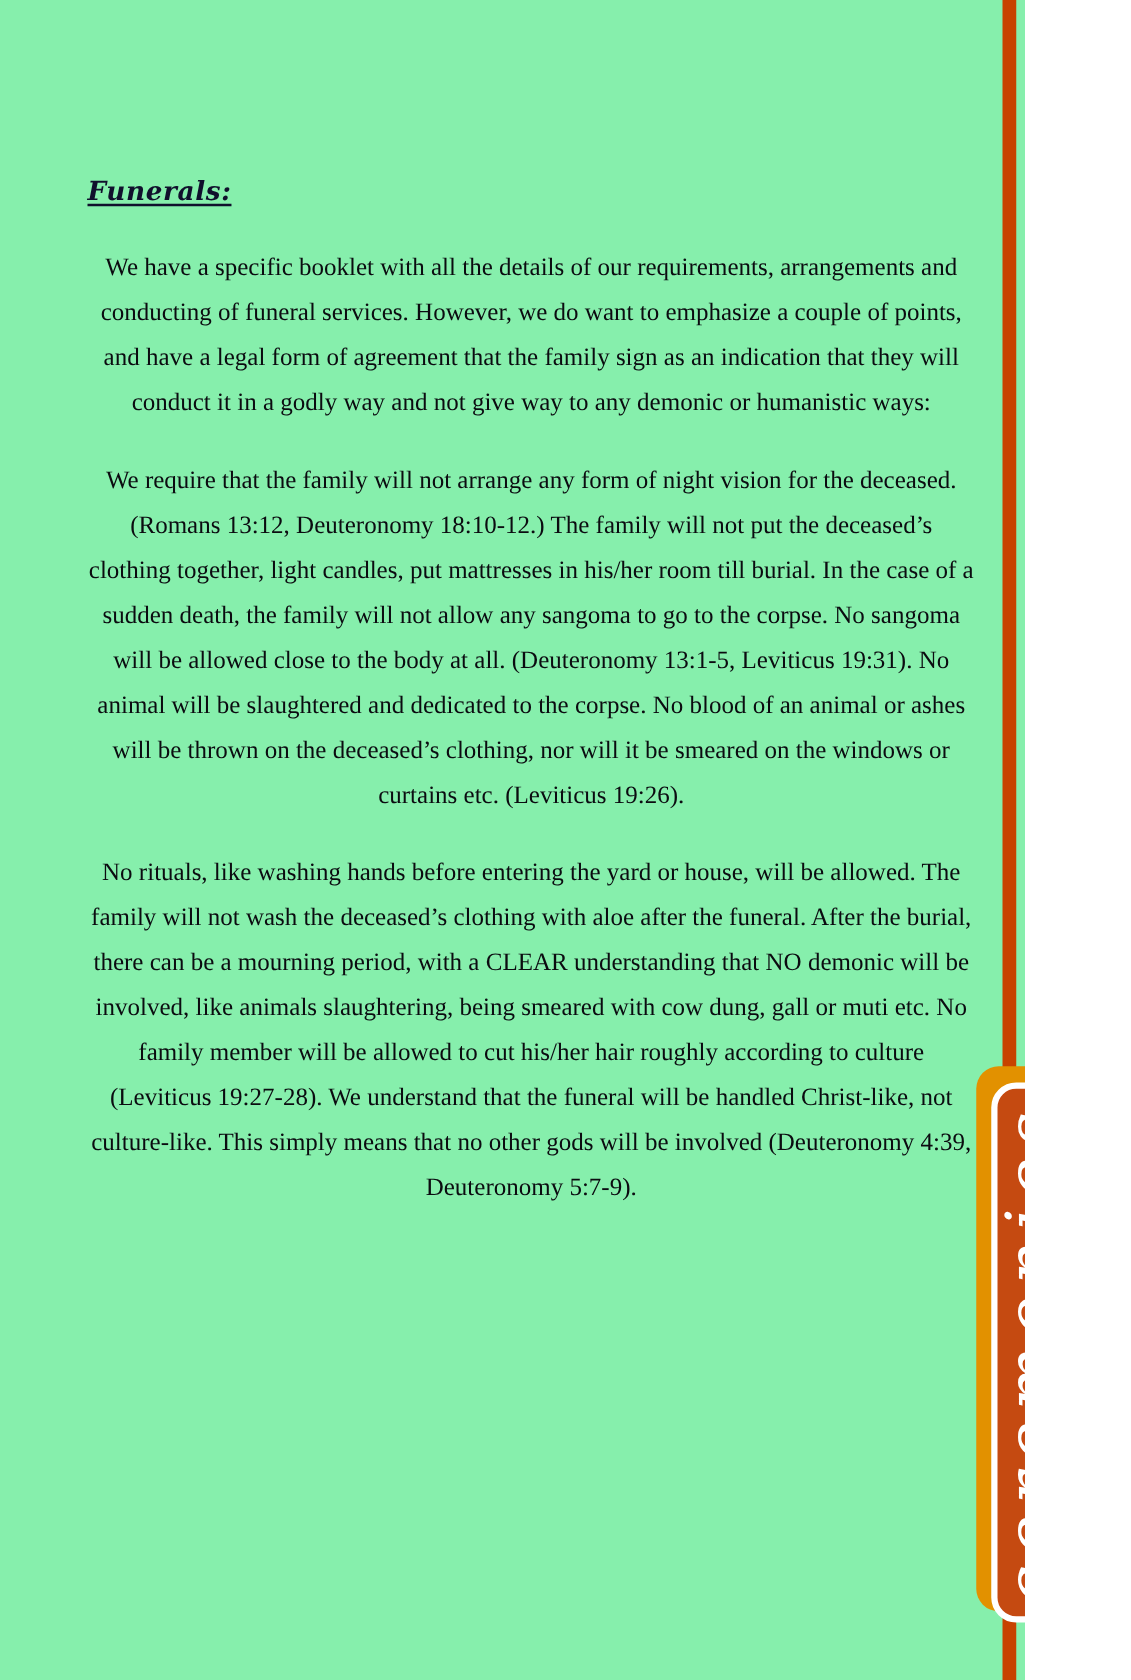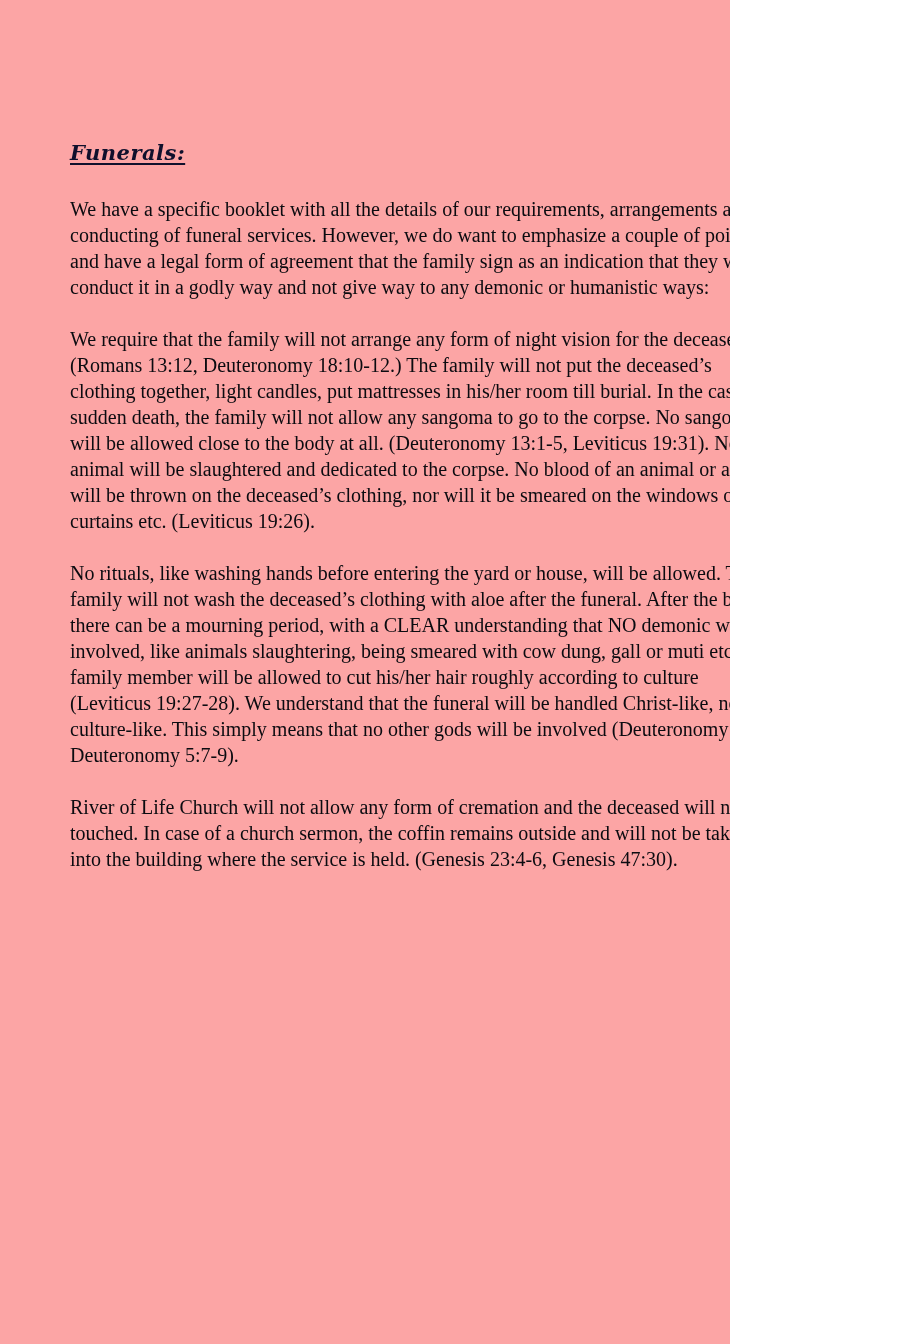--- a/index.html
+++ b/index.html
@@ -2,23 +2,23 @@
 <html style="--thin-stripe: #C74300; --bar-fill: #FA9C66; --bar-border: #C55A17; --tab-shadow: #E29100; --tab-fill: #C54A11; --tab-border: #FFFFFF; --body-text: #0B0B10; --heading-text: #10102C;"><head>
 <meta charset="utf-8">
 <style>
   html, body {
     margin: 0;
     padding: 0;
     background: #ffffff;
   }
   .page {
     position: relative;
-    width: 730px;
+    width: 820px;
     height: 1344px;
-    background: #fca5a5;
+    background: #86efac;
     overflow: hidden;
     font-family: "Liberation Serif", "DejaVu Serif", serif;
   }
 
   
   .content {
     position: absolute;
     left: 70px;
     top: 140px;
     width: 710px;
@@ -33,23 +33,23 @@
     line-height: 26px;
     margin: 0 0 30px 0;
     text-decoration: underline;
     text-decoration-thickness: 2px;
     text-underline-offset: 3px;
     color: var(--heading-text, #10102C);
     letter-spacing: 0.5px;
   }
   .para {
     font-size: 20px;
-    line-height: 26px;
+    line-height: 36px;
     margin: 0 0 26px 0;
-    text-align: left;
+    text-align: center;
   }
 
   
   .stripe-thin {
     position: absolute;
     left: 802px;
     top: 0;
     width: 11px;
     height: 1344px;
     background: var(--thin-stripe, #C74300);
@@ -108,21 +108,20 @@
 </head>
 <body>
 
 <div class="page">
 
   <div class="content">
     <h1 class="heading">Funerals:</h1>
     <p class="para">We have a specific booklet with all the details of our requirements, arrangements and conducting of funeral services. However, we do want to emphasize a couple of points, and have a legal form of agreement that the family sign as an indication that they will conduct it in a godly way and not give way to any demonic or humanistic ways:</p>
     <p class="para">We require that the family will not arrange any form of night vision for the deceased. (Romans 13:12, Deuteronomy 18:10-12.) The family will not put the deceased’s clothing together, light candles, put mattresses in his/her room till burial. In the case of a sudden death, the family will not allow any sangoma to go to the corpse. No sangoma will be allowed close to the body at all. (Deuteronomy 13:1-5, Leviticus 19:31). No animal will be slaughtered and dedicated to the corpse. No blood of an animal or ashes will be thrown on the deceased’s clothing, nor will it be smeared on the windows or curtains etc. (Leviticus 19:26).</p>
     <p class="para">No rituals, like washing hands before entering the yard or house, will be allowed. The family will not wash the deceased’s clothing with aloe after the funeral. After the burial, there can be a mourning period, with a CLEAR understanding that NO demonic will be involved, like animals slaughtering, being smeared with cow dung, gall or muti etc. No family member will be allowed to cut his/her hair roughly according to culture (Leviticus 19:27-28). We understand that the funeral will be handled Christ-like, not culture-like. This simply means that no other gods will be involved (Deuteronomy 4:39, Deuteronomy 5:7-9).</p>
-    <p class="para">River of Life Church will not allow any form of cremation and the deceased will not be touched. In case of a church sermon, the coffin remains outside and will not be taken into the building where the service is held. (Genesis 23:4-6, Genesis 47:30).</p>
   </div>
 
   <div class="stripe-thin"></div>
   <div class="stripe-wide"></div>
 
   <div class="tab-shadow"></div>
   <div class="tab">
     <span class="tab-label">ceremonies</span>
   </div>
 

